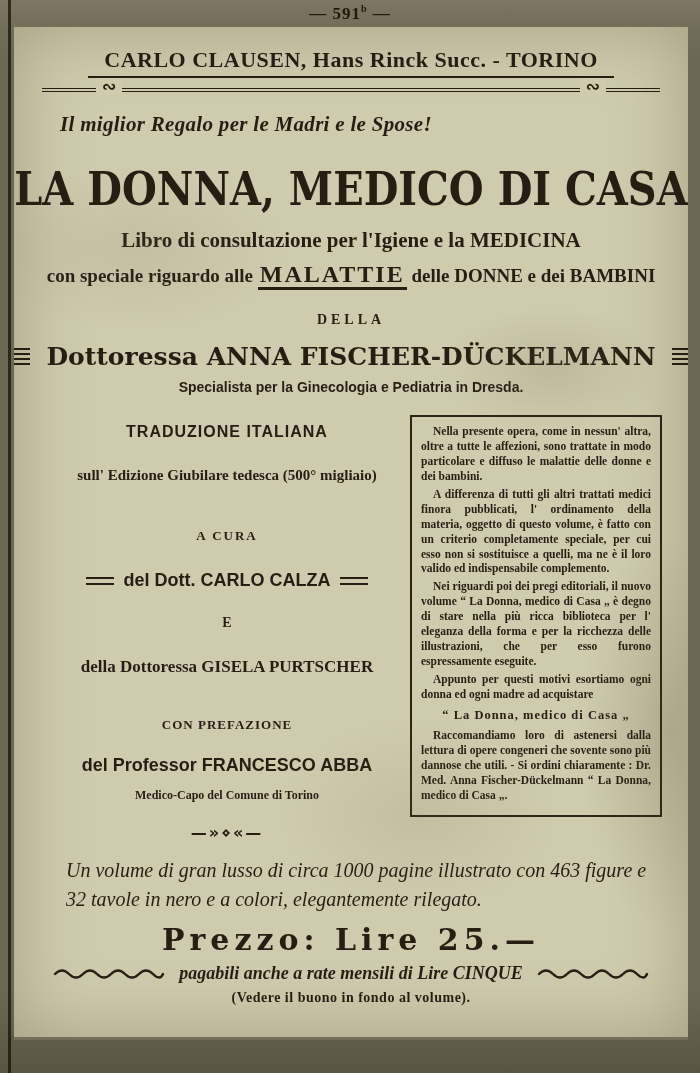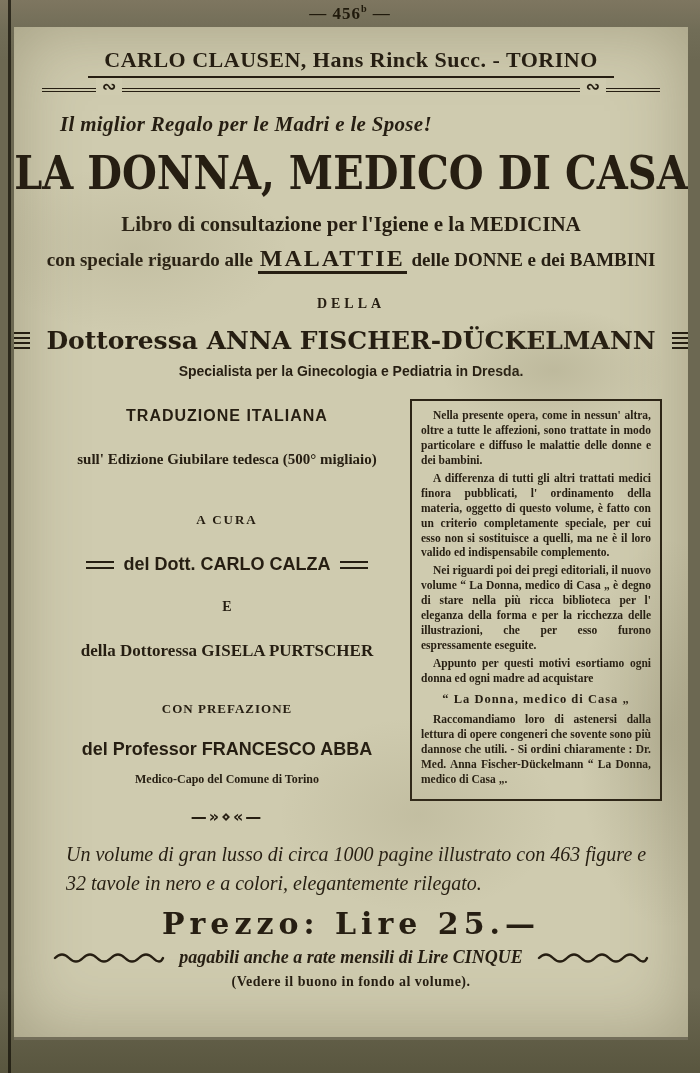--- a/index.html
+++ b/index.html
@@ -52,21 +52,21 @@
   }
   .rule .orn{
     position:absolute;top:-11px;font-size:17px;font-weight:bold;line-height:1;
     font-family:"DejaVu Sans",sans-serif;background:var(--paper,#cfcbaf);padding:0 6px;
   }
   .orn-left{left:54px;} .orn-right{right:54px;}
   .slogan{
     margin:20px 0 0 46px;font-style:italic;font-weight:bold;font-size:21px;letter-spacing:.3px;
   }
   .title{
-    margin:12px 0 0;text-align:center;font-weight:bold;font-size:40px;
+    margin:28px 0 0;text-align:center;font-weight:bold;font-size:40px;
     font-family:"DejaVu Serif",serif;white-space:nowrap;
   }
   .title .tall{display:inline-block;transform:scaleY(1.16);transform-origin:center;}
   .sub1{margin-top:16px;text-align:center;font-size:21px;font-weight:bold;white-space:nowrap;}
   .sub2{margin-top:8px;text-align:center;font-size:19px;font-weight:bold;white-space:nowrap;}
   .malattie{font-size:24px;letter-spacing:2px;border-bottom:3px solid currentColor;padding:0 2px;}
   .della{margin-top:24px;text-align:center;font-size:14px;font-weight:bold;letter-spacing:4px;}
   .author-row{margin-top:14px;display:flex;align-items:center;justify-content:center;gap:16px;}
   .bars{
     width:54px;height:17px;flex:0 0 auto;
@@ -107,21 +107,21 @@
   .installments-row{margin-top:6px;display:flex;align-items:center;justify-content:center;gap:14px;}
   .installments{font-style:italic;font-weight:bold;font-size:18px;white-space:nowrap;}
   .wavy{flex:0 0 auto;color:var(--ink,#261e12);}
   .voucher{margin-top:6px;text-align:center;font-size:14px;font-weight:bold;letter-spacing:.5px;}
 </style>
 </head>
 <body>
 
 <div class="scan">
 
-  <div class="pagenum"><span>— 456</span><sup>b</sup><span> —</span></div>
+  <div class="pagenum"><span>— 591</span><sup>b</sup><span> —</span></div>
 
   <div class="page">
 
     <div class="publisher">CARLO CLAUSEN, Hans Rinck Succ. - TORINO</div>
 
     <div class="rule">
       <span class="orn orn-left">∾</span>
       <span class="orn orn-right">∾</span>
     </div>
 

